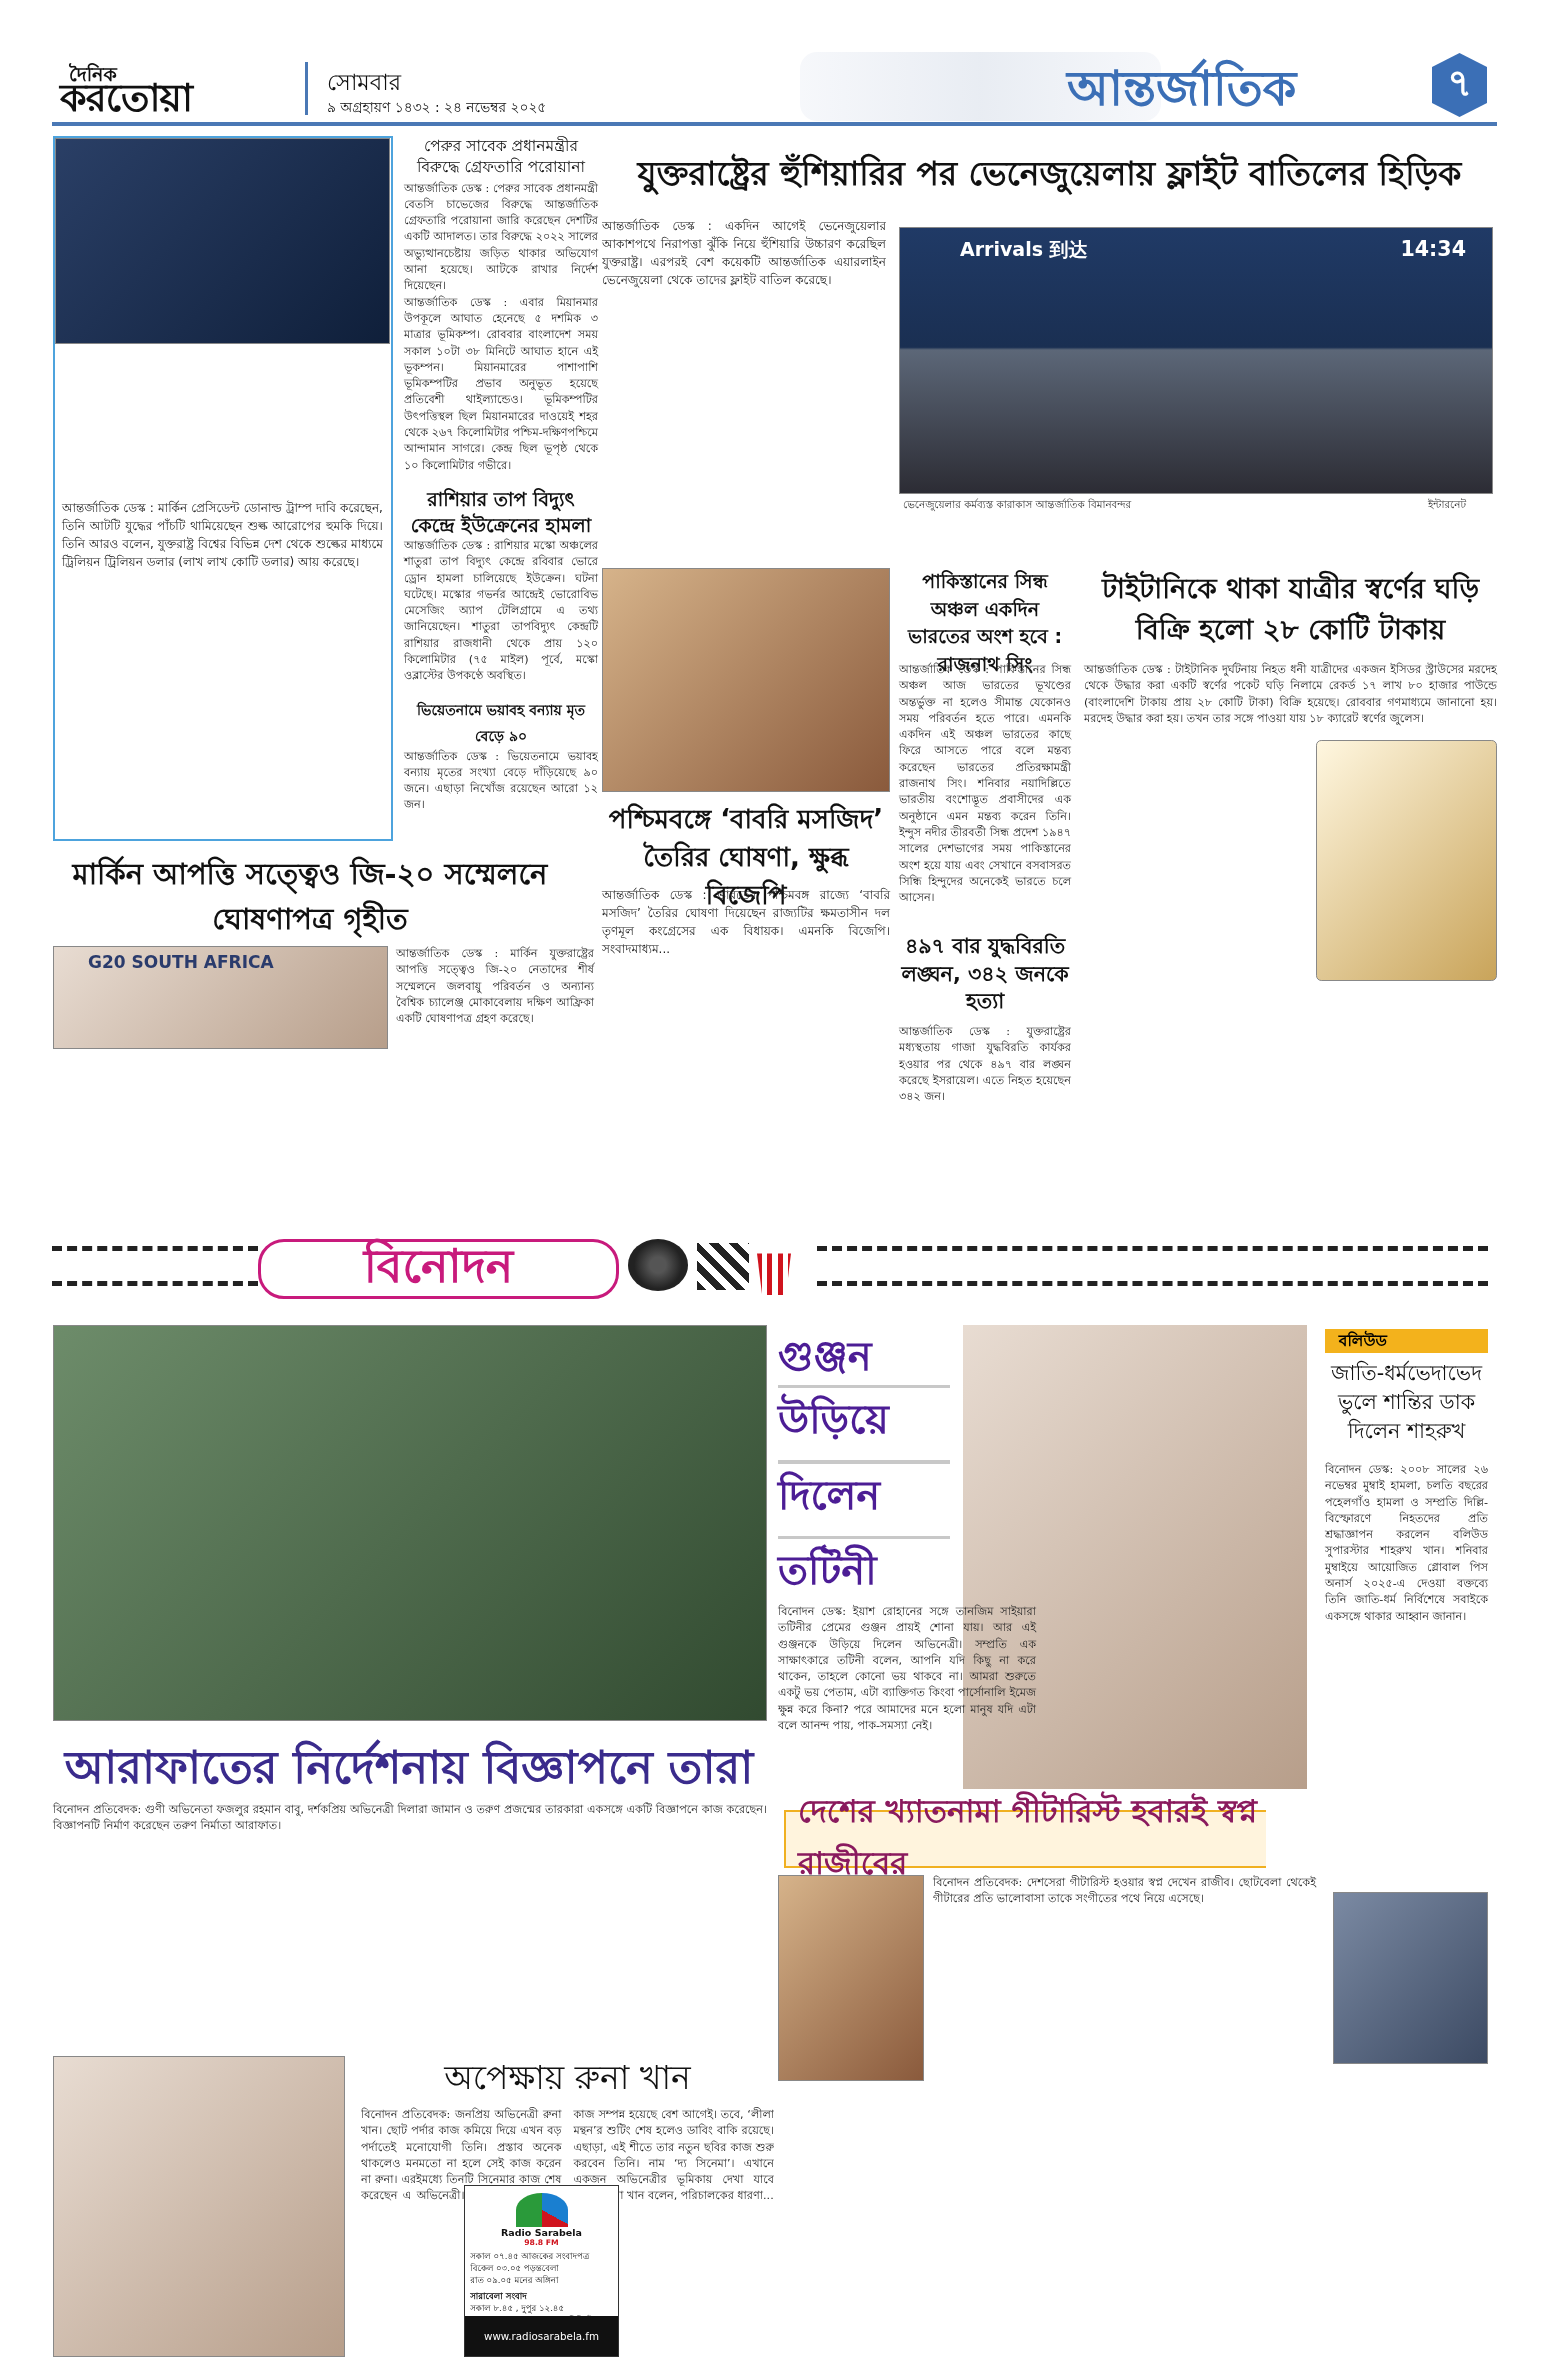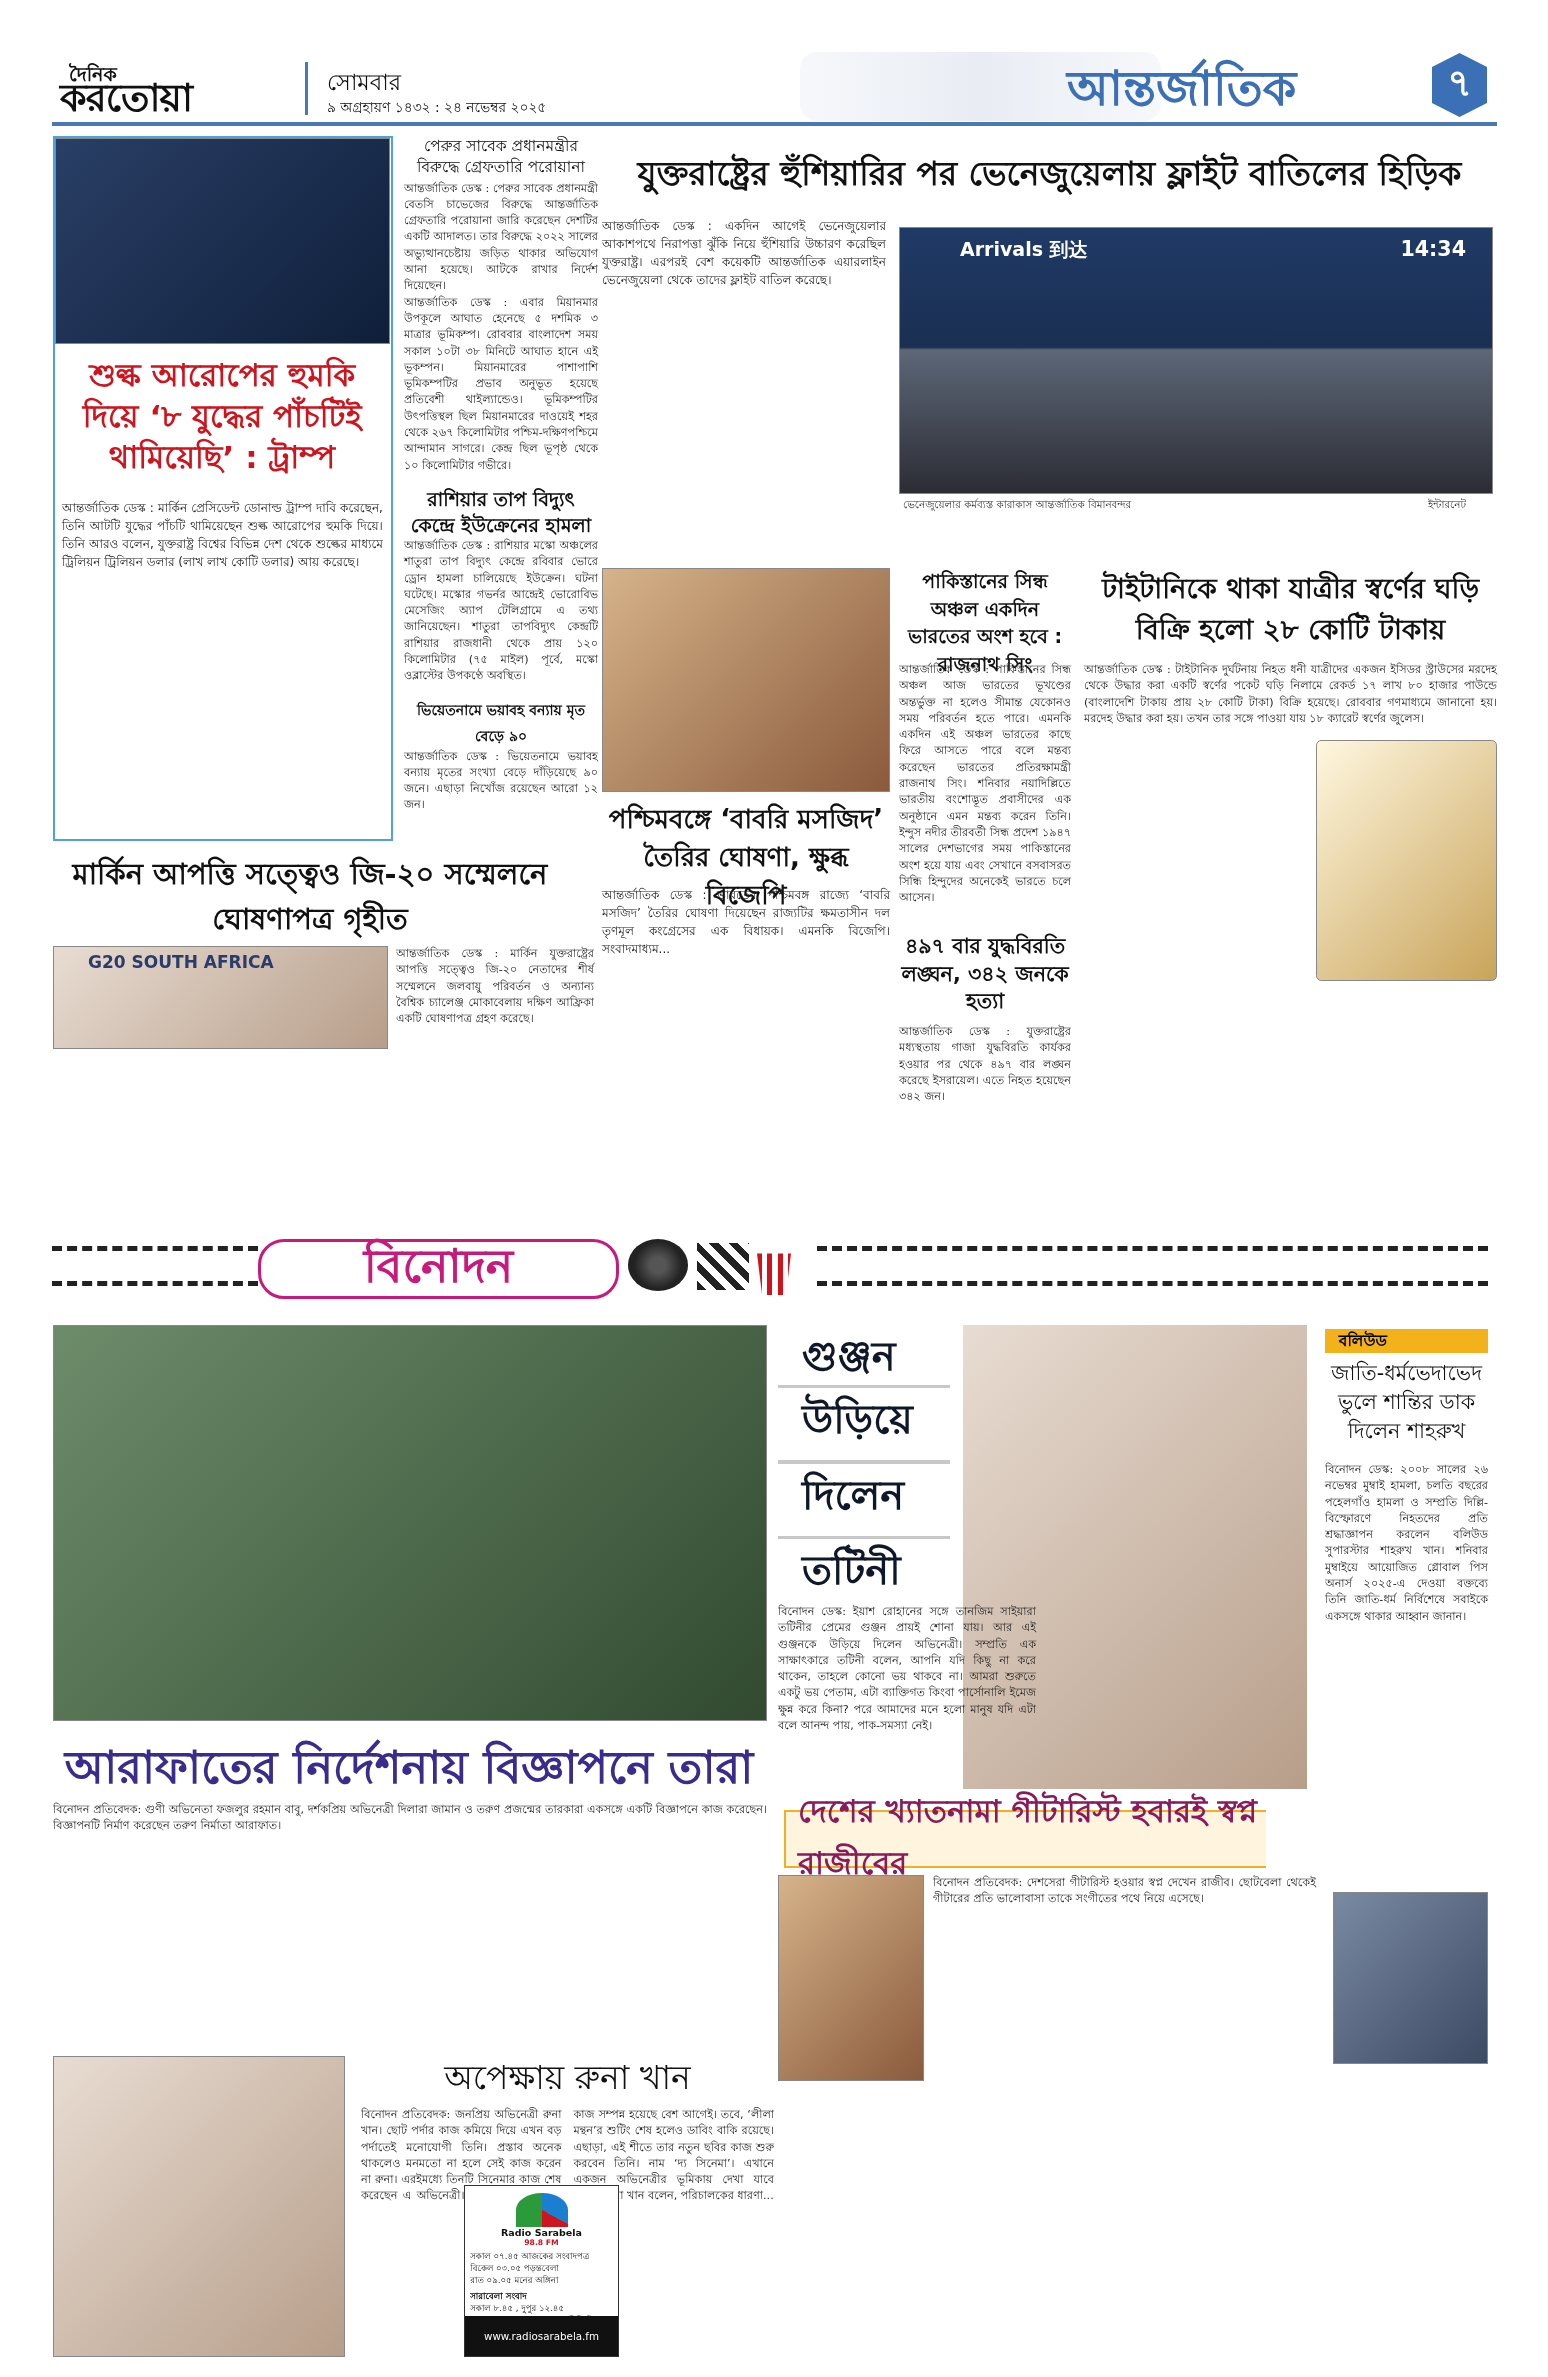--- a/index.html
+++ b/index.html
@@ -21,21 +21,21 @@
   .photo.light { background: linear-gradient(135deg,#e8dcd2,#b79e8a); }
   .photo.gold { background: linear-gradient(135deg,#fff7e0,#c9a45a); }
   .photo-caption { font-size: 10.3px; color: #333; }
   .box-blue { border: 2.6px solid #4da3dd; }
   .hl-red { color: #d0141e; font-weight: bold; text-align: center; }
   .hl { font-weight: bold; text-align: center; }
   .body-text { font-size: 12px; line-height: 18px; text-align: justify; color: #222; }
   .film-strip { left: 817px; top: 1246px; width: 671px; height: 40px; border-top: 5.2px dashed #222; border-bottom: 5.2px dashed #222; border-left: none; }
   .vinodon-title { left: 258px; top: 1239px; width: 361px; height: 60px; border: 3.4px solid #c81a7c; border-radius: 26px; color: #c81a7c; font-size: 46px; font-weight: bold; display: flex; align-items: center; justify-content: center; background: #fff; }
   .badge-bollywood { left: 1325px; top: 1329px; width: 163px; height: 24px; background: #f3b21c; color: #000000; font-weight: bold; font-size: 15.5px; padding-left: 13.8px; }
-  .pink-hl { color: #0f172a; font-size: 40px; font-weight: bold; margin-left: 24px; }
+  .pink-hl { color: #4c1d95; font-size: 40px; font-weight: bold; }
   .purple-hl { color: #3a2b8c; font-size: 45px; font-weight: bold; text-align: center; }
   .magenta-hl { color: #8a1a5e; font-size: 31px; font-weight: bold; }
   .guitar-box { left: 784px; top: 1810px; width: 482px; height: 58px; background: #fff4dd; border: 2.6px solid #f0b020; border-right: none; display: flex; align-items: center; padding-left: 12px; }
   .radio-box { left: 464px; top: 2185px; width: 155px; height: 172px; border: 0.9px solid #333; background: #fff; }
   .radio-footer { background: #111; color: #fff; font-size: 10.3px; text-align: center; padding: 14px 0; position: absolute; left: 0; right: 0; bottom: 0; }
   .gray-line { height: 3.4px; background: #c8c8c8; }
 </style>
 </head>
 <body>
 
@@ -44,21 +44,20 @@
 <div class="abs vsep"></div>
 <div class="abs day">সোমবার</div>
 <div class="abs date">৯ অগ্রহায়ণ ১৪৩২ : ২৪ নভেম্বর ২০২৫</div>
 <div class="abs map-bg"></div>
 <div class="abs section-title">আন্তর্জাতিক</div>
 <div class="abs page-num">৭</div>
 <div class="abs masthead-rule"></div>
 
 <div class="abs box-blue" style="left:53px;top:136px;width:340px;height:705px;">
   <div class="photo blue" style="position:absolute;left:0;top:0;width:335px;height:206px;"></div>
-  <div class="hl-red" style="position:absolute;left:5.2px;top:217px;width:324px;font-size:31px;line-height:41px;">শুল্ক আরোপের হুমকি দিয়ে ‘৮ যুদ্ধের পাঁচটিই থামিয়েছি’ : ট্রাম্প</div>
   <div class="body-text" style="position:absolute;left:6.9px;top:361px;width:321px;">আন্তর্জাতিক ডেস্ক : মার্কিন প্রেসিডেন্ট ডোনাল্ড ট্রাম্প দাবি করেছেন, তিনি আটটি যুদ্ধের পাঁচটি থামিয়েছেন শুল্ক আরোপের হুমকি দিয়ে। তিনি আরও বলেন, যুক্তরাষ্ট্র বিশ্বের বিভিন্ন দেশ থেকে শুল্কের মাধ্যমে ট্রিলিয়ন ট্রিলিয়ন ডলার (লাখ লাখ কোটি ডলার) আয় করেছে।</div>
 </div>
 
 <div class="abs" style="left:404px;top:136px;width:194px;height:1084px;">
   <div class="hl" style="font-size:15.5px;line-height:20.6px;font-weight:normal;">পেরুর সাবেক প্রধানমন্ত্রীর বিরুদ্ধে গ্রেফতারি পরোয়ানা</div>
   <div class="body-text" style="margin-top:3.4px;font-size:11.2px;line-height:16.3px;">আন্তর্জাতিক ডেস্ক : পেরুর সাবেক প্রধানমন্ত্রী বেতসি চাভেজের বিরুদ্ধে আন্তর্জাতিক গ্রেফতারি পরোয়ানা জারি করেছেন দেশটির একটি আদালত। তার বিরুদ্ধে ২০২২ সালের অভ্যুত্থানচেষ্টায় জড়িত থাকার অভিযোগ আনা হয়েছে। আটকে রাখার নির্দেশ দিয়েছেন।</div>
   <div class="body-text" style="font-size:11.2px;line-height:16.3px;">আন্তর্জাতিক ডেস্ক : এবার মিয়ানমার উপকূলে আঘাত হেনেছে ৫ দশমিক ৩ মাত্রার ভূমিকম্প। রোববার বাংলাদেশ সময় সকাল ১০টা ৩৮ মিনিটে আঘাত হানে এই ভূকম্পন। মিয়ানমারের পাশাপাশি ভূমিকম্পটির প্রভাব অনুভূত হয়েছে প্রতিবেশী থাইল্যান্ডেও। ভূমিকম্পটির উৎপত্তিস্থল ছিল মিয়ানমারের দাওয়েই শহর থেকে ২৬৭ কিলোমিটার পশ্চিম-দক্ষিণপশ্চিমে আন্দামান সাগরে। কেন্দ্র ছিল ভূপৃষ্ঠ থেকে ১০ কিলোমিটার গভীরে।</div>
   <div class="hl" style="font-size:19px;line-height:26px;margin-top:12px;">রাশিয়ার তাপ বিদ্যুৎ কেন্দ্রে ইউক্রেনের হামলা</div>
   <div class="body-text" style="font-size:11.2px;line-height:16.3px;">আন্তর্জাতিক ডেস্ক : রাশিয়ার মস্কো অঞ্চলের শাতুরা তাপ বিদ্যুৎ কেন্দ্রে রবিবার ভোরে ড্রোন হামলা চালিয়েছে ইউক্রেন। ঘটনা ঘটেছে। মস্কোর গভর্নর আন্দ্রেই ভোরোবিভ মেসেজিং অ্যাপ টেলিগ্রামে এ তথ্য জানিয়েছেন। শাতুরা তাপবিদ্যুৎ কেন্দ্রটি রাশিয়ার রাজধানী থেকে প্রায় ১২০ কিলোমিটার (৭৫ মাইল) পূর্বে, মস্কো ওব্লাস্টের উপকণ্ঠে অবস্থিত।</div>
   <div class="hl" style="font-size:14px;line-height:26px;margin-top:12px;">ভিয়েতনামে ভয়াবহ বন্যায় মৃত বেড়ে ৯০</div>

